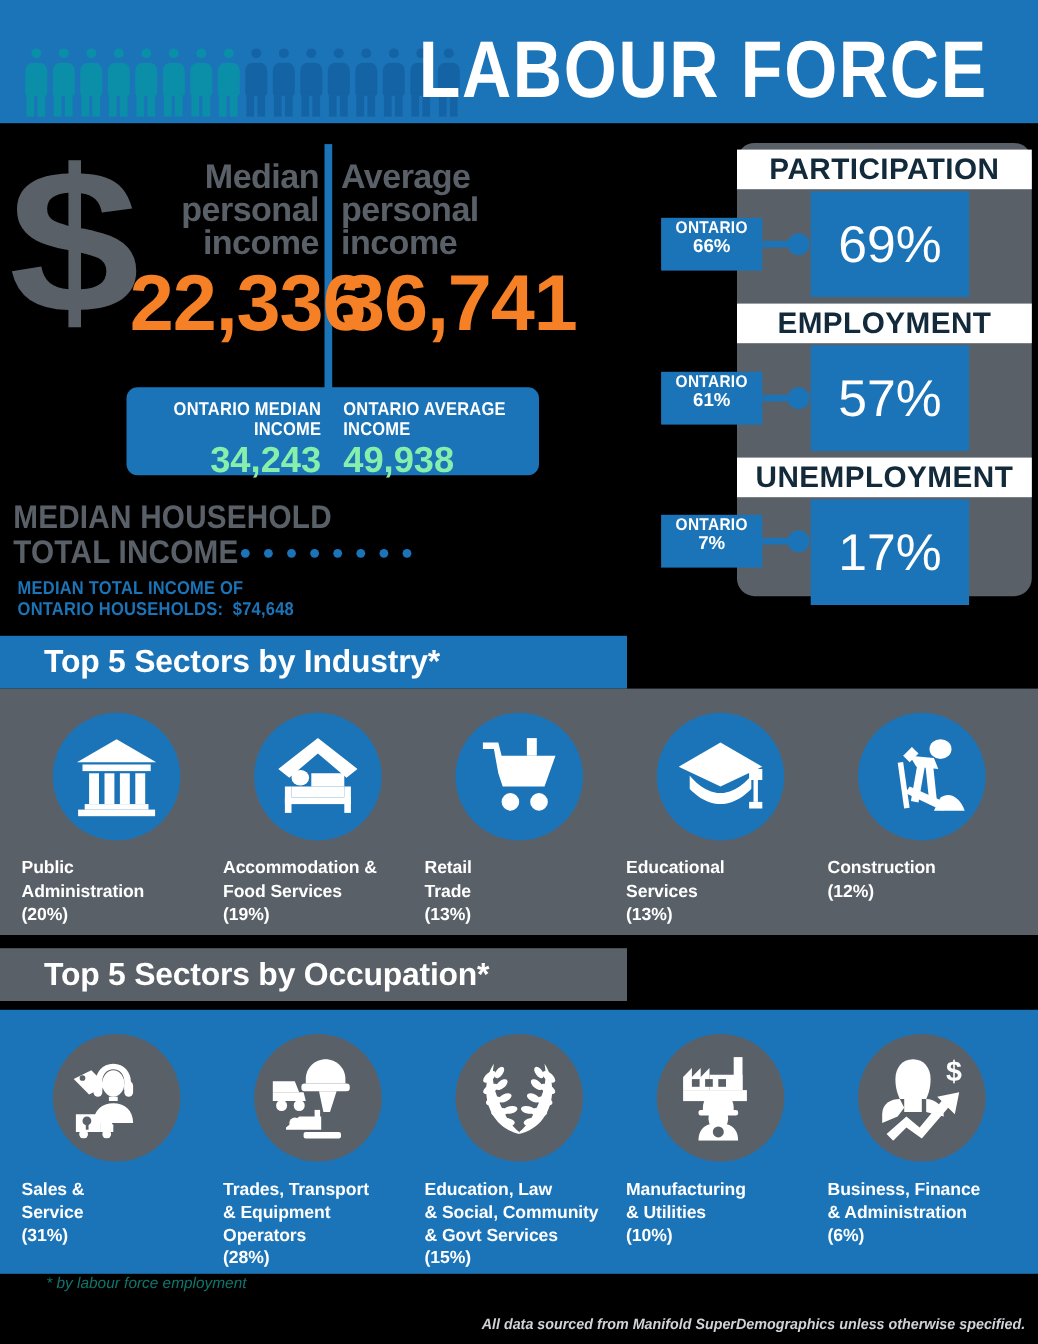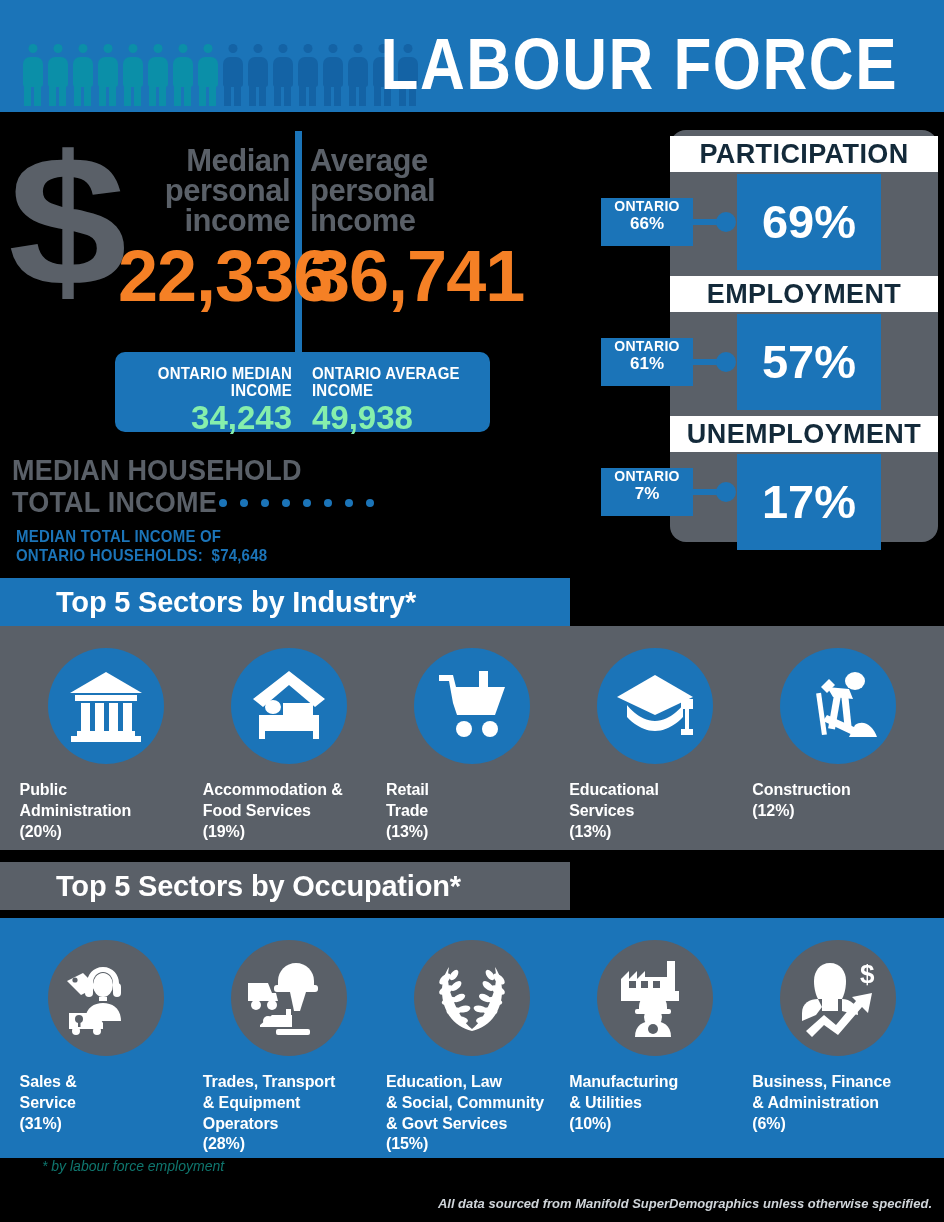--- a/index.html
+++ b/index.html
@@ -115,21 +115,21 @@
     background: #ffffff; color: #132a3a;
     font-size: 27px; font-weight: bold; text-align: center;
     line-height: 36px; letter-spacing: 0.4px;
   }
   .stat-title.t1 { top: 6px; }
   .stat-title.t2 { top: 146px; }
   .stat-title.t3 { top: 286px; }
   .stat-big {
     position: absolute; left: 67px; width: 144px; height: 96px;
     background: #1b74b8; color: #ffffff;
-    font-size: 47px; font-weight: bold; text-align: center; line-height: 96px;
+    font-size: 47px; font-weight: normal; text-align: center; line-height: 96px;
   }
   .stat-big.b1 { top: 44px; }
   .stat-big.b2 { top: 184px; }
   .stat-big.b3 { top: 324px; }
 
   .ont-tag {
     position: absolute; width: 92px; height: 48px;
     background: #1b74b8; color: #ffffff; text-align: center;
     padding-top: 0;
   }
@@ -145,21 +145,21 @@
   .connector.c2 { left: 693px; top: 359px; }
   .connector.c3 { left: 693px; top: 489px; }
   .conn-dot { position: absolute; width: 20px; height: 20px; border-radius: 50%; background: #1b74b8; }
   .conn-dot.d1 { left: 716px; top: 212px; }
   .conn-dot.d2 { left: 716px; top: 352px; }
   .conn-dot.d3 { left: 716px; top: 482px; }
 
   
   .sec-head {
     position: absolute; left: 0; width: 570px; height: 48px;
-    display: flex; align-items: center; padding-left: 56px;
+    display: flex; align-items: center; padding-left: 40px;
     color: #ffffff; font-size: 29px; font-weight: bold; letter-spacing: -0.2px;
   }
   .sec-head.industry { top: 578px; background: #1b74b8; }
   .sec-head.occupation { top: 862px; background: #5a6068; }
 
   
   .band {
     position: absolute; left: 0; width: 944px;
     display: flex; justify-content: space-around; align-items: flex-start;
     padding: 22px 14px 0 14px;

